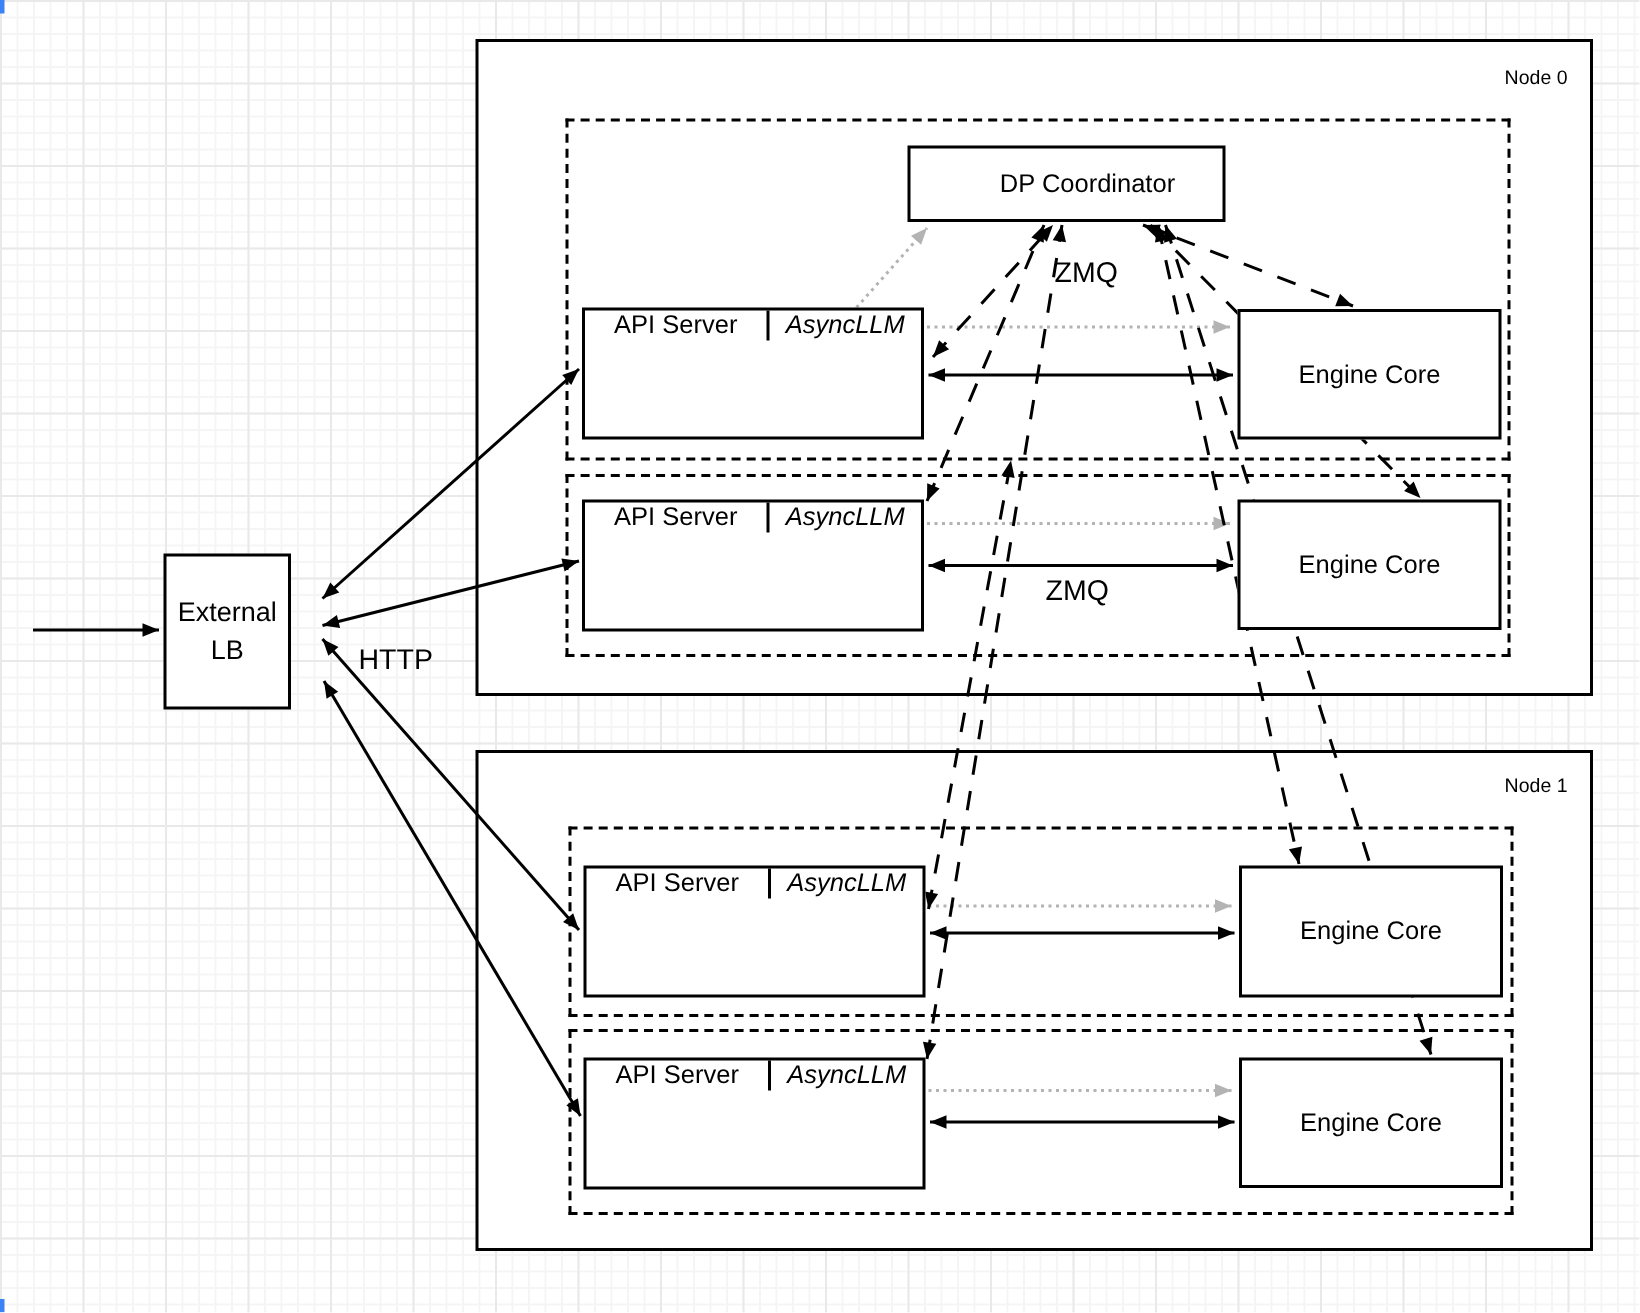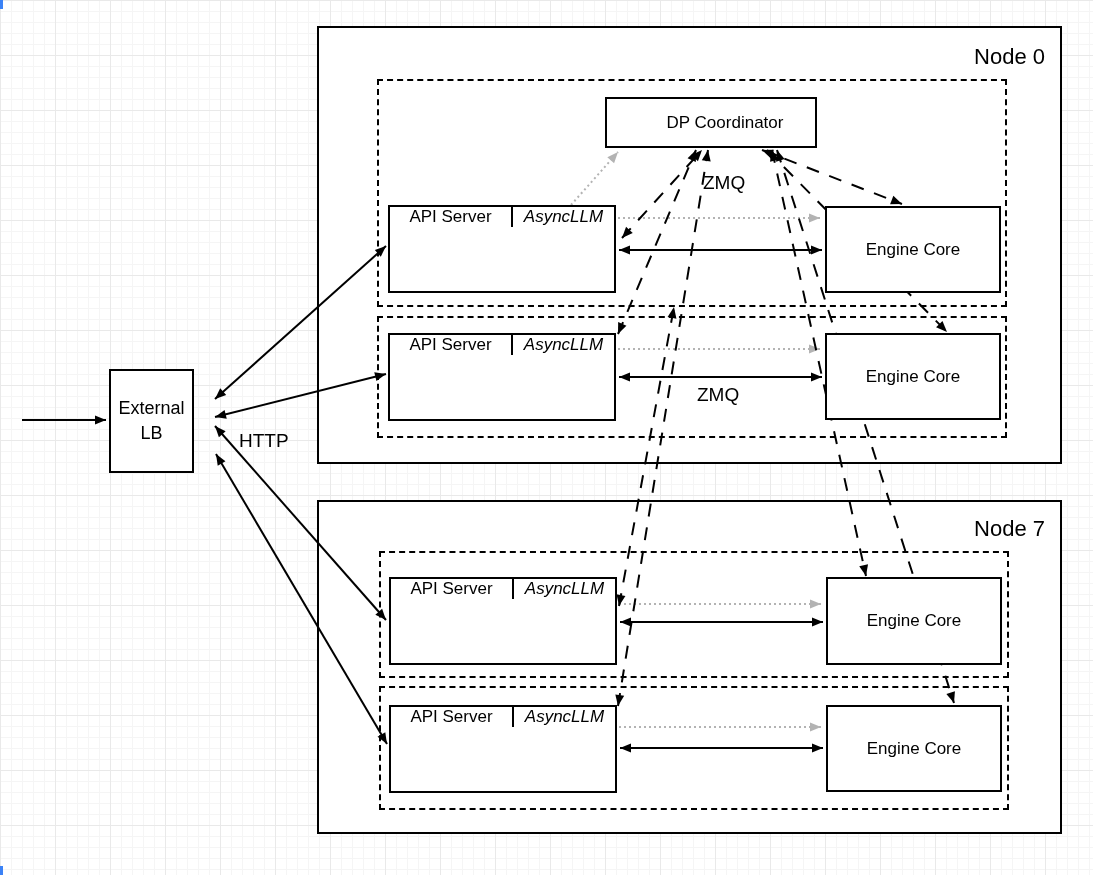--- a/index.html
+++ b/index.html
@@ -13,41 +13,41 @@
     background-image:
       linear-gradient(to right, #e9e9e9 1px, transparent 1px),
       linear-gradient(to bottom, #e9e9e9 1px, transparent 1px),
       linear-gradient(to right, #f5f5f5 1px, transparent 1px),
       linear-gradient(to bottom, #f5f5f5 1px, transparent 1px);
     background-size:55px 55px,55px 55px,11px 11px,11px 11px;
   }
   .abs{position:absolute;box-sizing:border-box;}
   .nodebox{border:2px solid #000;background:#fff;z-index:1;}
   .dashedgroup{border:2px dashed #000;background:transparent;z-index:2;}
-  .node-label{z-index:2;font-size:22px;text-align:right;}
+  .node-label{z-index:2;font-size:13px;text-align:right;}
   #wires{position:absolute;left:0;top:0;z-index:3;}
   .shape{border:2px solid #000;background:#fff;z-index:4;display:flex;align-items:center;justify-content:center;font-size:17px;}
   .combo{border:2px solid #000;background:#fff;z-index:4;display:flex;align-items:flex-start;}
   .combo .cell{display:flex;align-items:center;justify-content:center;font-size:17px;}
   .combo .cell.api{width:121px;}
   .combo .cell.llm{flex:1;border-left:2px solid #000;font-style:italic;}
   .lb{flex-direction:column;font-size:18px;line-height:1.4;}
   .floatlabel{z-index:5;font-size:19px;text-align:left;}
   .artifact{z-index:6;background:#3b82f6;}
 </style>
 </head>
 <body>
 
 <div id="canvas">
 
   <div class="abs nodebox" style="left:317px;top:26px;width:745px;height:438px;"></div>
   <div class="abs nodebox" style="left:317px;top:500px;width:745px;height:334px;"></div>
 
   <div class="abs node-label" style="left:845px;top:44px;width:200px;">Node 0</div>
-  <div class="abs node-label" style="left:845px;top:516px;width:200px;">Node 7</div>
+  <div class="abs node-label" style="left:845px;top:516px;width:200px;">Node 1</div>
 
   <div class="abs dashedgroup" style="left:377px;top:79px;width:630px;height:228px;"></div>
   <div class="abs dashedgroup" style="left:377px;top:316px;width:630px;height:122px;"></div>
   <div class="abs dashedgroup" style="left:379px;top:551px;width:630px;height:127px;"></div>
   <div class="abs dashedgroup" style="left:379px;top:686px;width:630px;height:124px;"></div>
 
   <svg id="wires" width="1093" height="875" viewBox="0 0 1093 875">
     <defs>
       <marker id="ab-e" markerUnits="userSpaceOnUse" markerWidth="14" markerHeight="12" refX="12" refY="5" orient="auto">
         <path d="M1,0.5 L12,5 L1,9.5 Z" fill="#000"></path>

